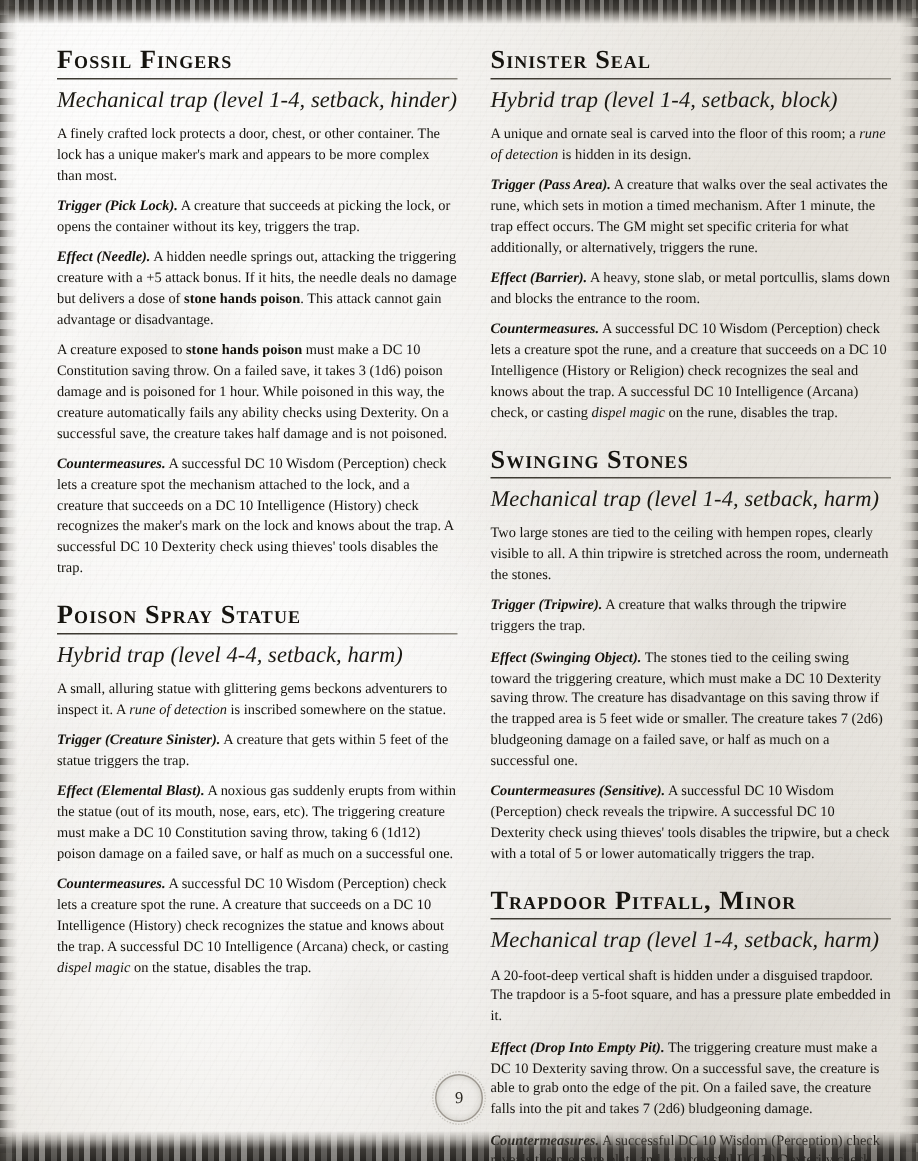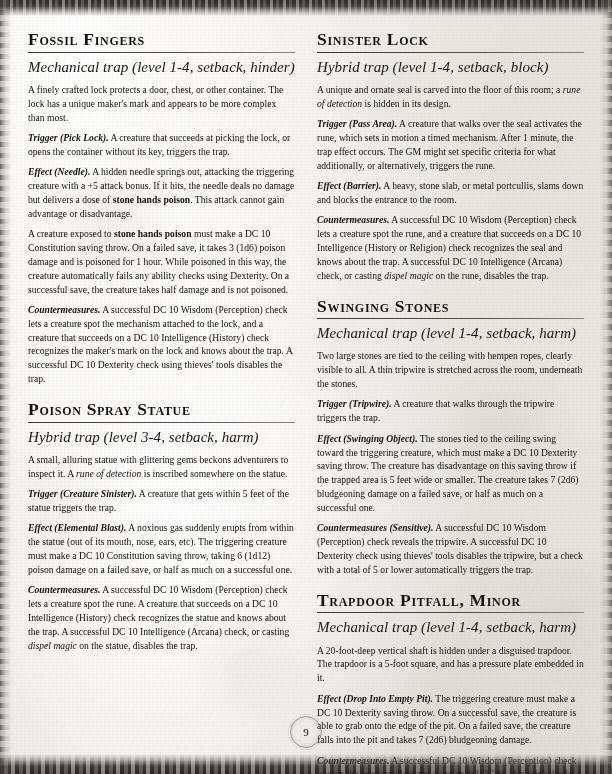--- a/index.html
+++ b/index.html
@@ -94,21 +94,21 @@
     -webkit-mask-image: repeating-linear-gradient(0deg,
         #000 0px, #000 6px, rgba(0,0,0,0.45) 6px, rgba(0,0,0,0.45) 12px);
             mask-image: repeating-linear-gradient(0deg,
         #000 0px, #000 6px, rgba(0,0,0,0.45) 6px, rgba(0,0,0,0.45) 12px);
   }
 
   
   #content {
     position: absolute;
     top: 30px;
-    left: 28px;
+    left: 38px;
     width: 556px;
     height: 700px;
     display: flex;
     gap: 22px;
     z-index: 2;
   }
   .column {
     width: 267px;
     flex: 0 0 267px;
   }
@@ -215,30 +215,30 @@
           <div class="entry-subtitle">Mechanical trap (level 1-4, setback, hinder)</div>
           <p class="body-text"><span class="">A finely crafted lock protects a door, chest, or other container. The lock has a unique maker's mark and appears to be more complex than most.</span></p>
           <p class="body-text"><span class="lead">Trigger (Pick Lock).</span><span class=""> A creature that succeeds at picking the lock, or opens the container without its key, triggers the trap.</span></p>
           <p class="body-text"><span class="lead">Effect (Needle).</span><span class=""> A hidden needle springs out, attacking the triggering creature with a +5 attack bonus. If it hits, the needle deals no damage but delivers a dose of </span><span class="strong">stone hands poison</span><span class="">. This attack cannot gain advantage or disadvantage.</span></p>
           <p class="body-text"><span class="">A creature exposed to </span><span class="strong">stone hands poison</span><span class=""> must make a DC 10 Constitution saving throw. On a failed save, it takes 3 (1d6) poison damage and is poisoned for 1 hour. While poisoned in this way, the creature automatically fails any ability checks using Dexterity. On a successful save, the creature takes half damage and is not poisoned.</span></p>
           <p class="body-text"><span class="lead">Countermeasures.</span><span class=""> A successful DC 10 Wisdom (Perception) check lets a creature spot the mechanism attached to the lock, and a creature that succeeds on a DC 10 Intelligence (History) check recognizes the maker's mark on the lock and knows about the trap. A successful DC 10 Dexterity check using thieves' tools disables the trap.</span></p>
         </div>
         <div class="entry">
           <h2 class="entry-title">Poison Spray Statue</h2>
           <div class="title-rule"></div>
-          <div class="entry-subtitle">Hybrid trap (level 3-4, setback, harm)</div>
+          <div class="entry-subtitle">Hybrid trap (level 4-4, setback, harm)</div>
           <p class="body-text"><span class="">A small, alluring statue with glittering gems beckons adventurers to inspect it. A </span><span class="em">rune of detection</span><span class=""> is inscribed somewhere on the statue.</span></p>
           <p class="body-text"><span class="lead">Trigger (Creature Sinister).</span><span class=""> A creature that gets within 5 feet of the statue triggers the trap.</span></p>
           <p class="body-text"><span class="lead">Effect (Elemental Blast).</span><span class=""> A noxious gas suddenly erupts from within the statue (out of its mouth, nose, ears, etc). The triggering creature must make a DC 10 Constitution saving throw, taking 6 (1d12) poison damage on a failed save, or half as much on a successful one.</span></p>
           <p class="body-text"><span class="lead">Countermeasures.</span><span class=""> A successful DC 10 Wisdom (Perception) check lets a creature spot the rune. A creature that succeeds on a DC 10 Intelligence (History) check recognizes the statue and knows about the trap. A successful DC 10 Intelligence (Arcana) check, or casting </span><span class="em">dispel magic</span><span class=""> on the statue, disables the trap.</span></p>
         </div>
       </div>
     <div class="column" id="col-1">
         <div class="entry">
-          <h2 class="entry-title">Sinister Lock</h2>
+          <h2 class="entry-title">Sinister Seal</h2>
           <div class="title-rule"></div>
           <div class="entry-subtitle">Hybrid trap (level 1-4, setback, block)</div>
           <p class="body-text"><span class="">A unique and ornate seal is carved into the floor of this room; a </span><span class="em">rune of detection</span><span class=""> is hidden in its design.</span></p>
           <p class="body-text"><span class="lead">Trigger (Pass Area).</span><span class=""> A creature that walks over the seal activates the rune, which sets in motion a timed mechanism. After 1 minute, the trap effect occurs. The GM might set specific criteria for what additionally, or alternatively, triggers the rune.</span></p>
           <p class="body-text"><span class="lead">Effect (Barrier).</span><span class=""> A heavy, stone slab, or metal portcullis, slams down and blocks the entrance to the room.</span></p>
           <p class="body-text"><span class="lead">Countermeasures.</span><span class=""> A successful DC 10 Wisdom (Perception) check lets a creature spot the rune, and a creature that succeeds on a DC 10 Intelligence (History or Religion) check recognizes the seal and knows about the trap. A successful DC 10 Intelligence (Arcana) check, or casting </span><span class="em">dispel magic</span><span class=""> on the rune, disables the trap.</span></p>
         </div>
         <div class="entry">
           <h2 class="entry-title">Swinging Stones</h2>
           <div class="title-rule"></div>

